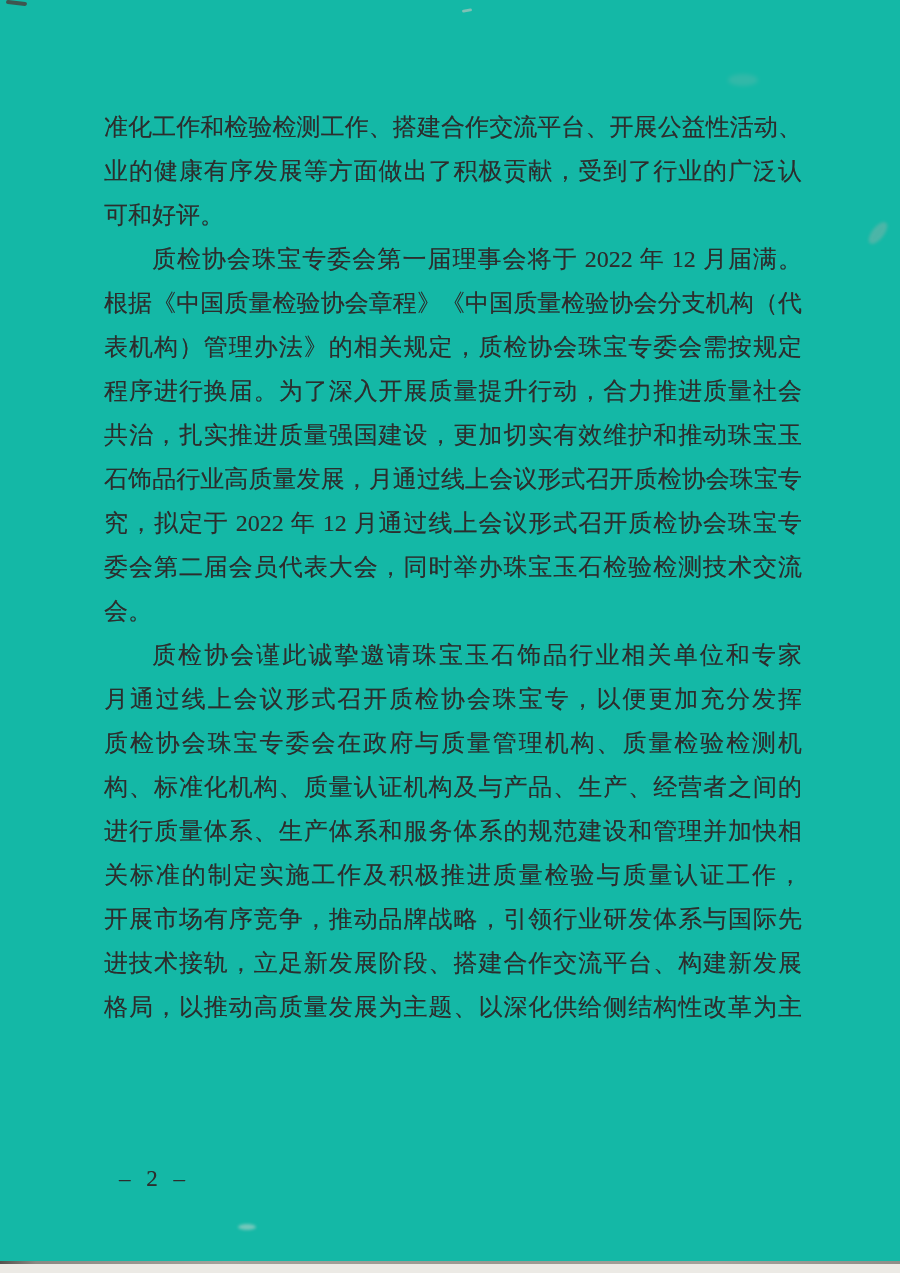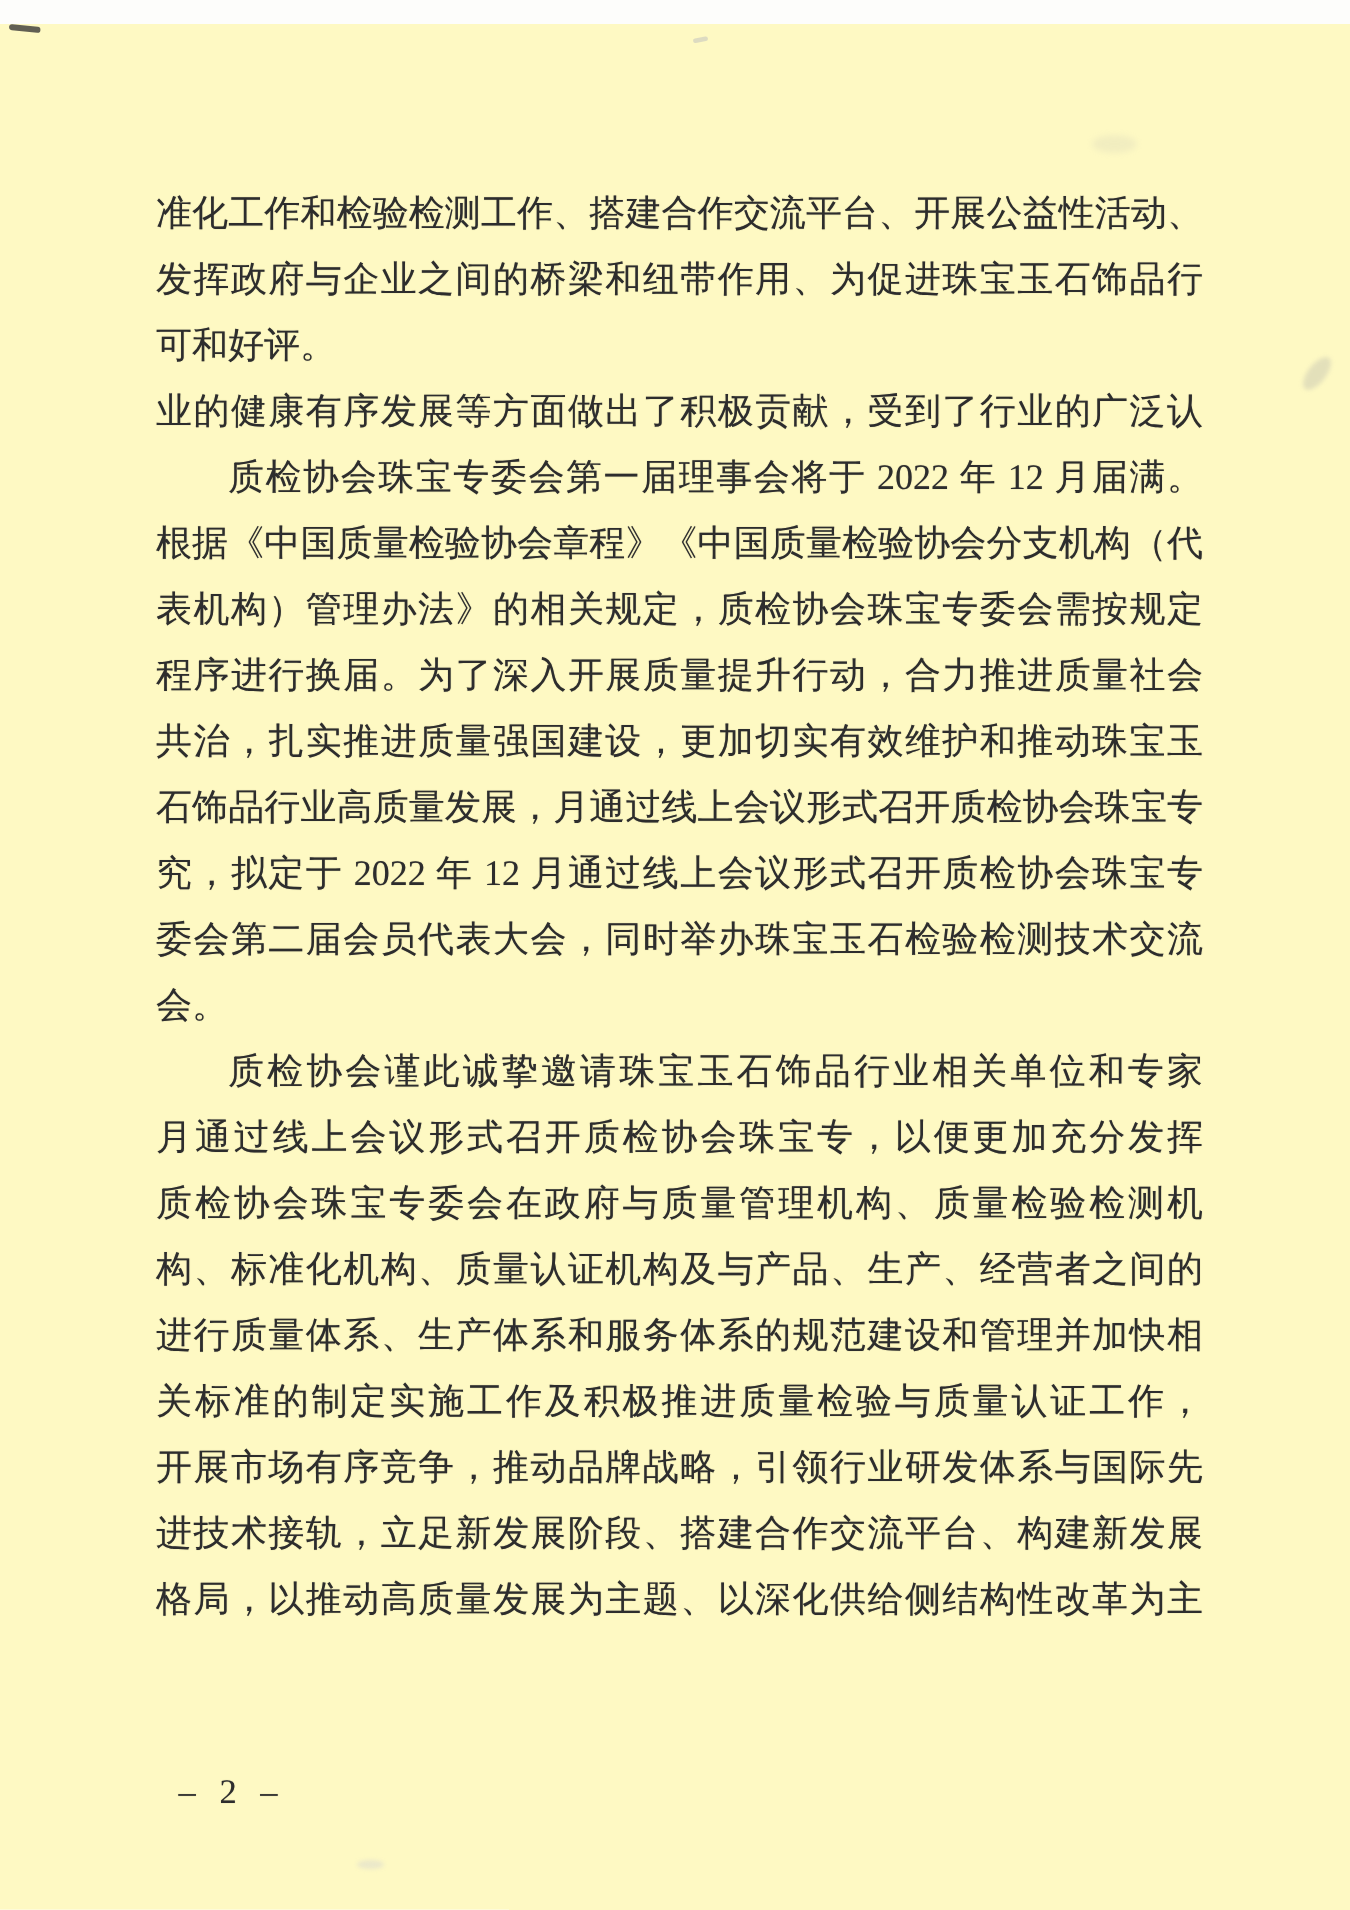--- a/index.html
+++ b/index.html
@@ -10,22 +10,21 @@
     overflow: hidden;
   }
   body {
     position: relative;
     background: #fdfdfb;
     font-family: "Liberation Serif", "DejaVu Serif", serif;
   }
   .page {
     position: absolute;
     inset: 0;
-    background: #fef9c3;
-    margin-top: 16px;
+    background: #14b8a6;
   }
   .doc-body {
     position: absolute;
     left: 104px;
     top: 105px;
     width: 698px;
     color: #2d2d2d;
     font-size: 24px;
     text-shadow: 0 0 0.6px rgba(40,40,40,0.45);
   }
@@ -134,23 +133,22 @@
 <div class="page">
 
   <div class="mark-topleft"></div>
   <div class="speck-top"></div>
   <div class="smudge-right-upper"></div>
   <div class="smudge-right-mid"></div>
   <div class="smudge-footer"></div>
 
   <div class="doc-body">
       <div class="line">准化工作和检验检测工作、搭建合作交流平台、开展公益性活动、</div>
-      <div class="line">发挥政府与企业之间的桥梁和纽带作用、为促进珠宝玉石饰品行</div>
+      <div class="line">业的健康有序发展等方面做出了积极贡献，受到了行业的广泛认</div>
       <div class="line short-end">可和好评。</div>
-      <div class="line">业的健康有序发展等方面做出了积极贡献，受到了行业的广泛认</div>
       <div class="line indent">质检协会珠宝专委会第一届理事会将于 2022 年 12 月届满。</div>
       <div class="line">根据《中国质量检验协会章程》《中国质量检验协会分支机构（代</div>
       <div class="line">表机构）管理办法》的相关规定，质检协会珠宝专委会需按规定</div>
       <div class="line">程序进行换届。为了深入开展质量提升行动，合力推进质量社会</div>
       <div class="line">共治，扎实推进质量强国建设，更加切实有效维护和推动珠宝玉</div>
       <div class="line">石饰品行业高质量发展，月通过线上会议形式召开质检协会珠宝专</div>
       <div class="line">究，拟定于 2022 年 12 月通过线上会议形式召开质检协会珠宝专</div>
       <div class="line">委会第二届会员代表大会，同时举办珠宝玉石检验检测技术交流</div>
       <div class="line short-end">会。</div>
       <div class="line indent">质检协会谨此诚挚邀请珠宝玉石饰品行业相关单位和专家</div>

